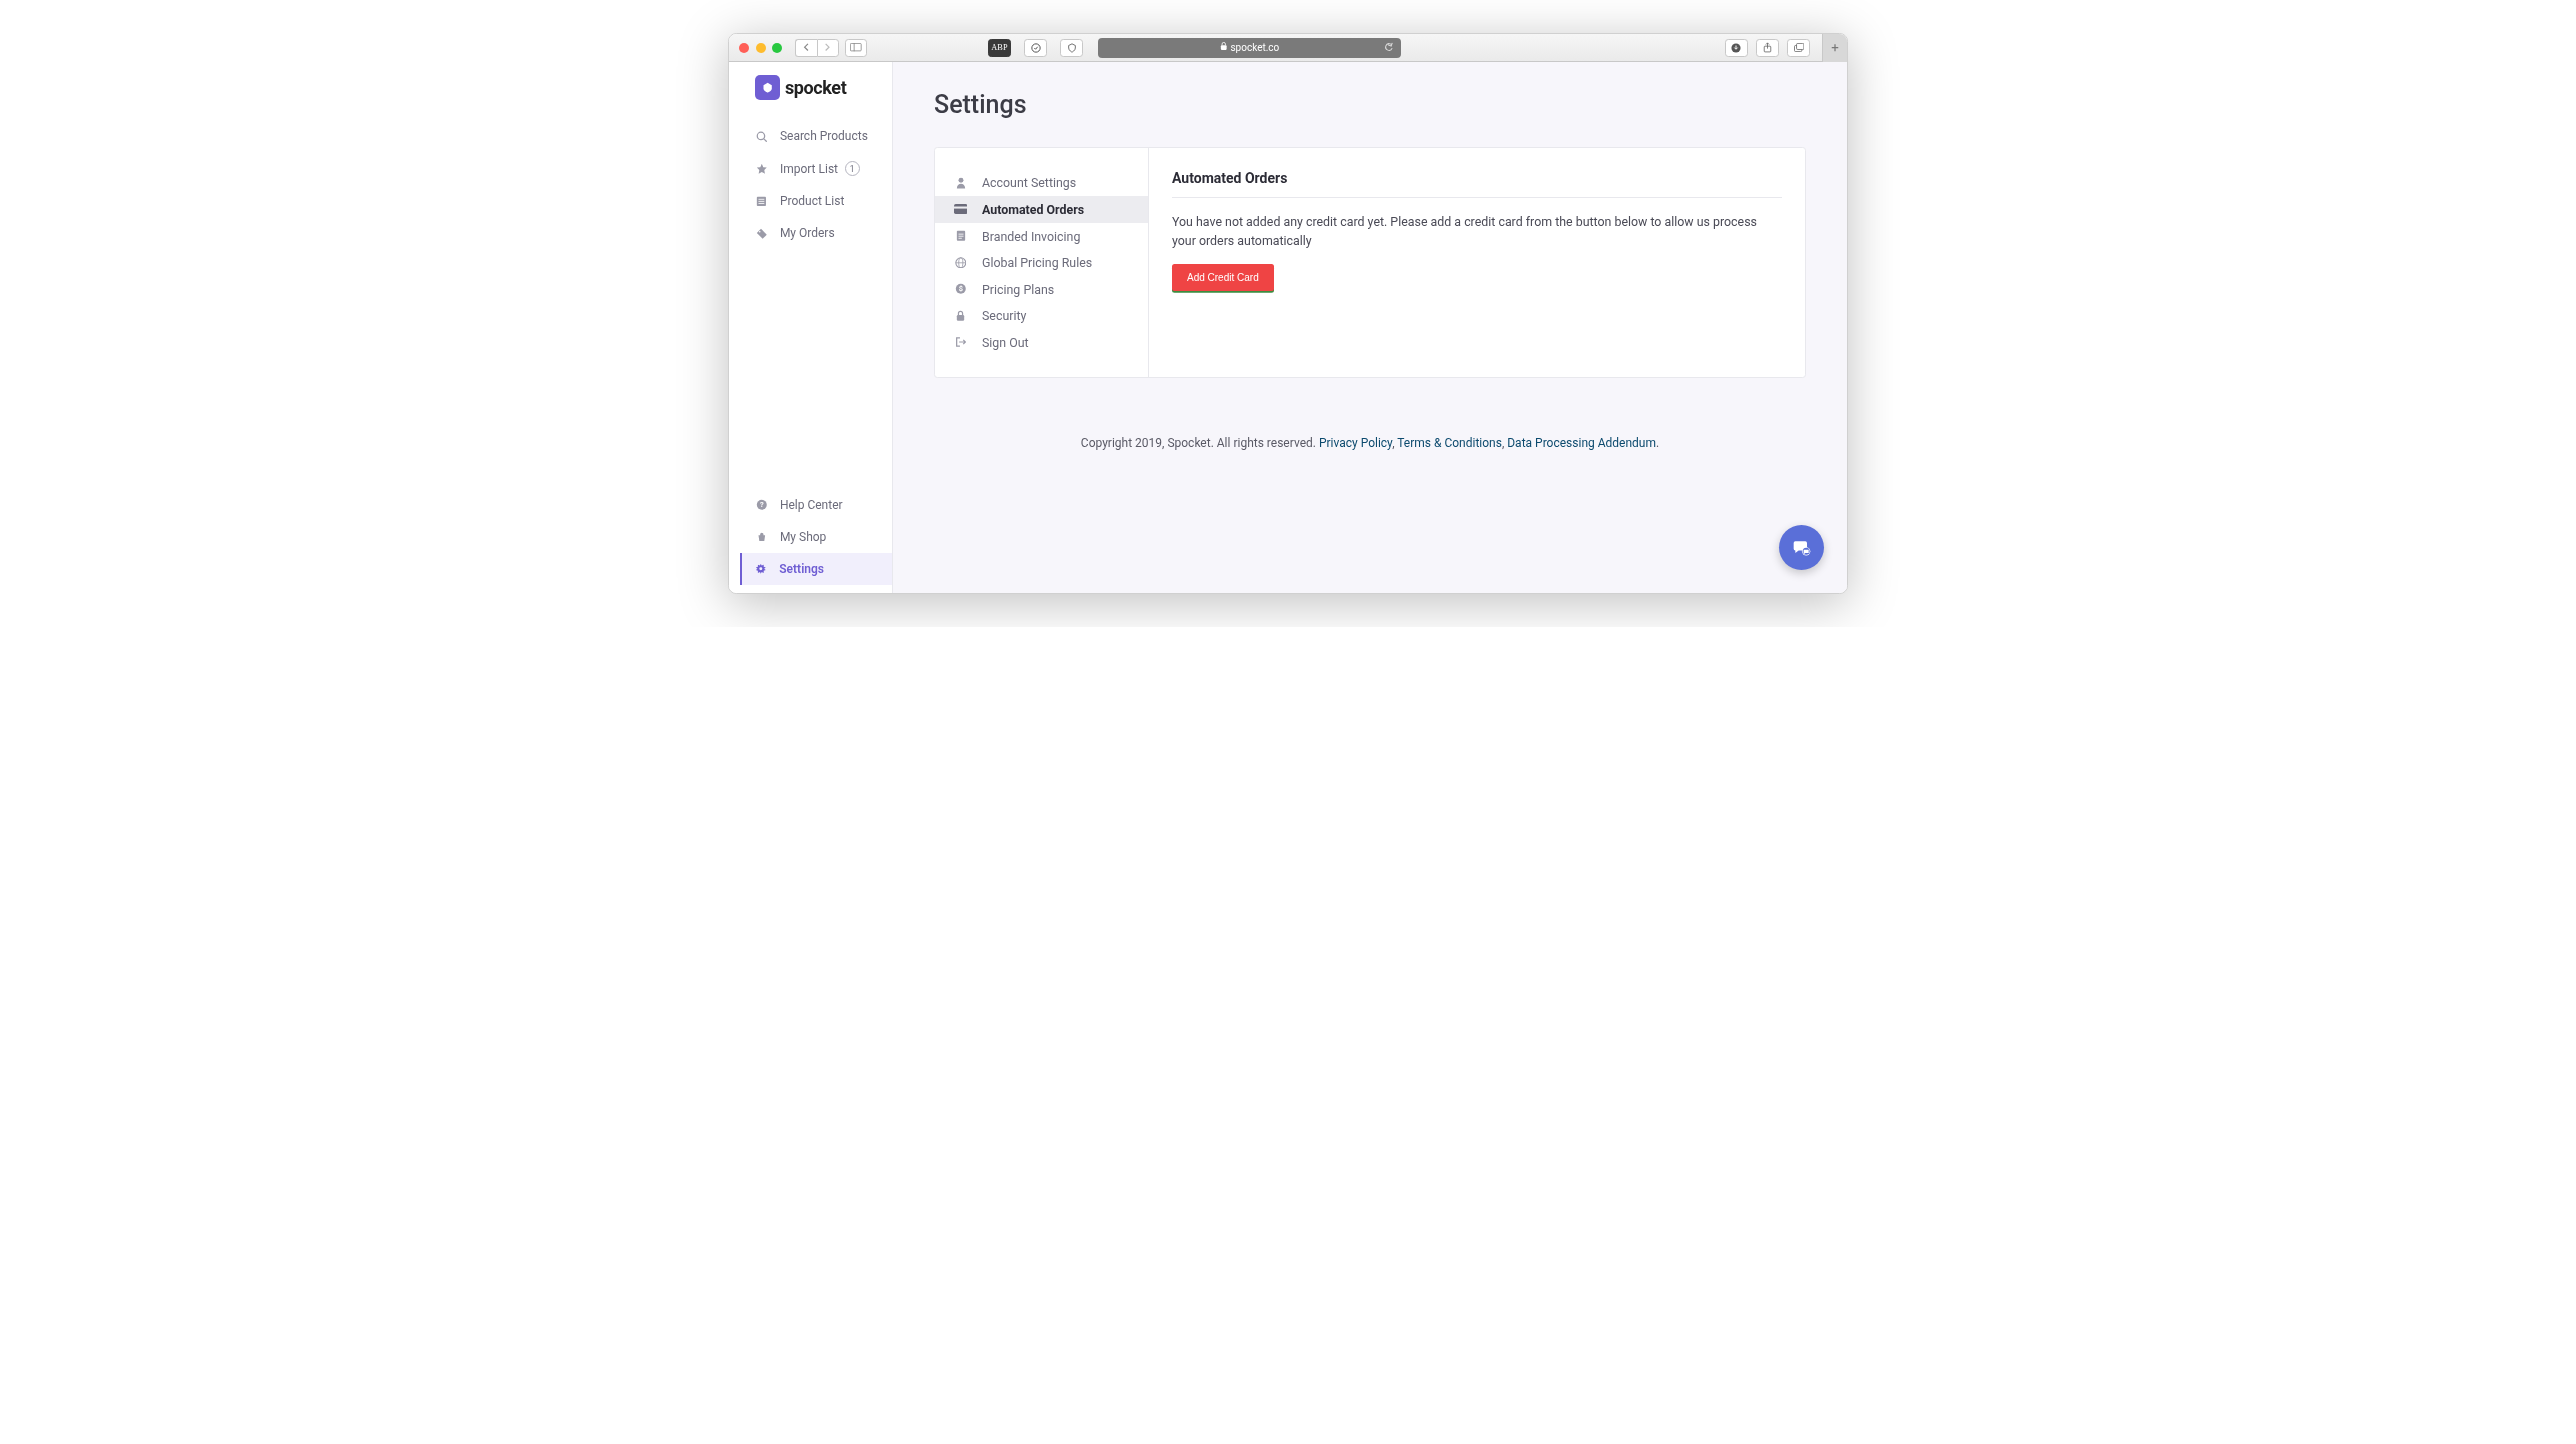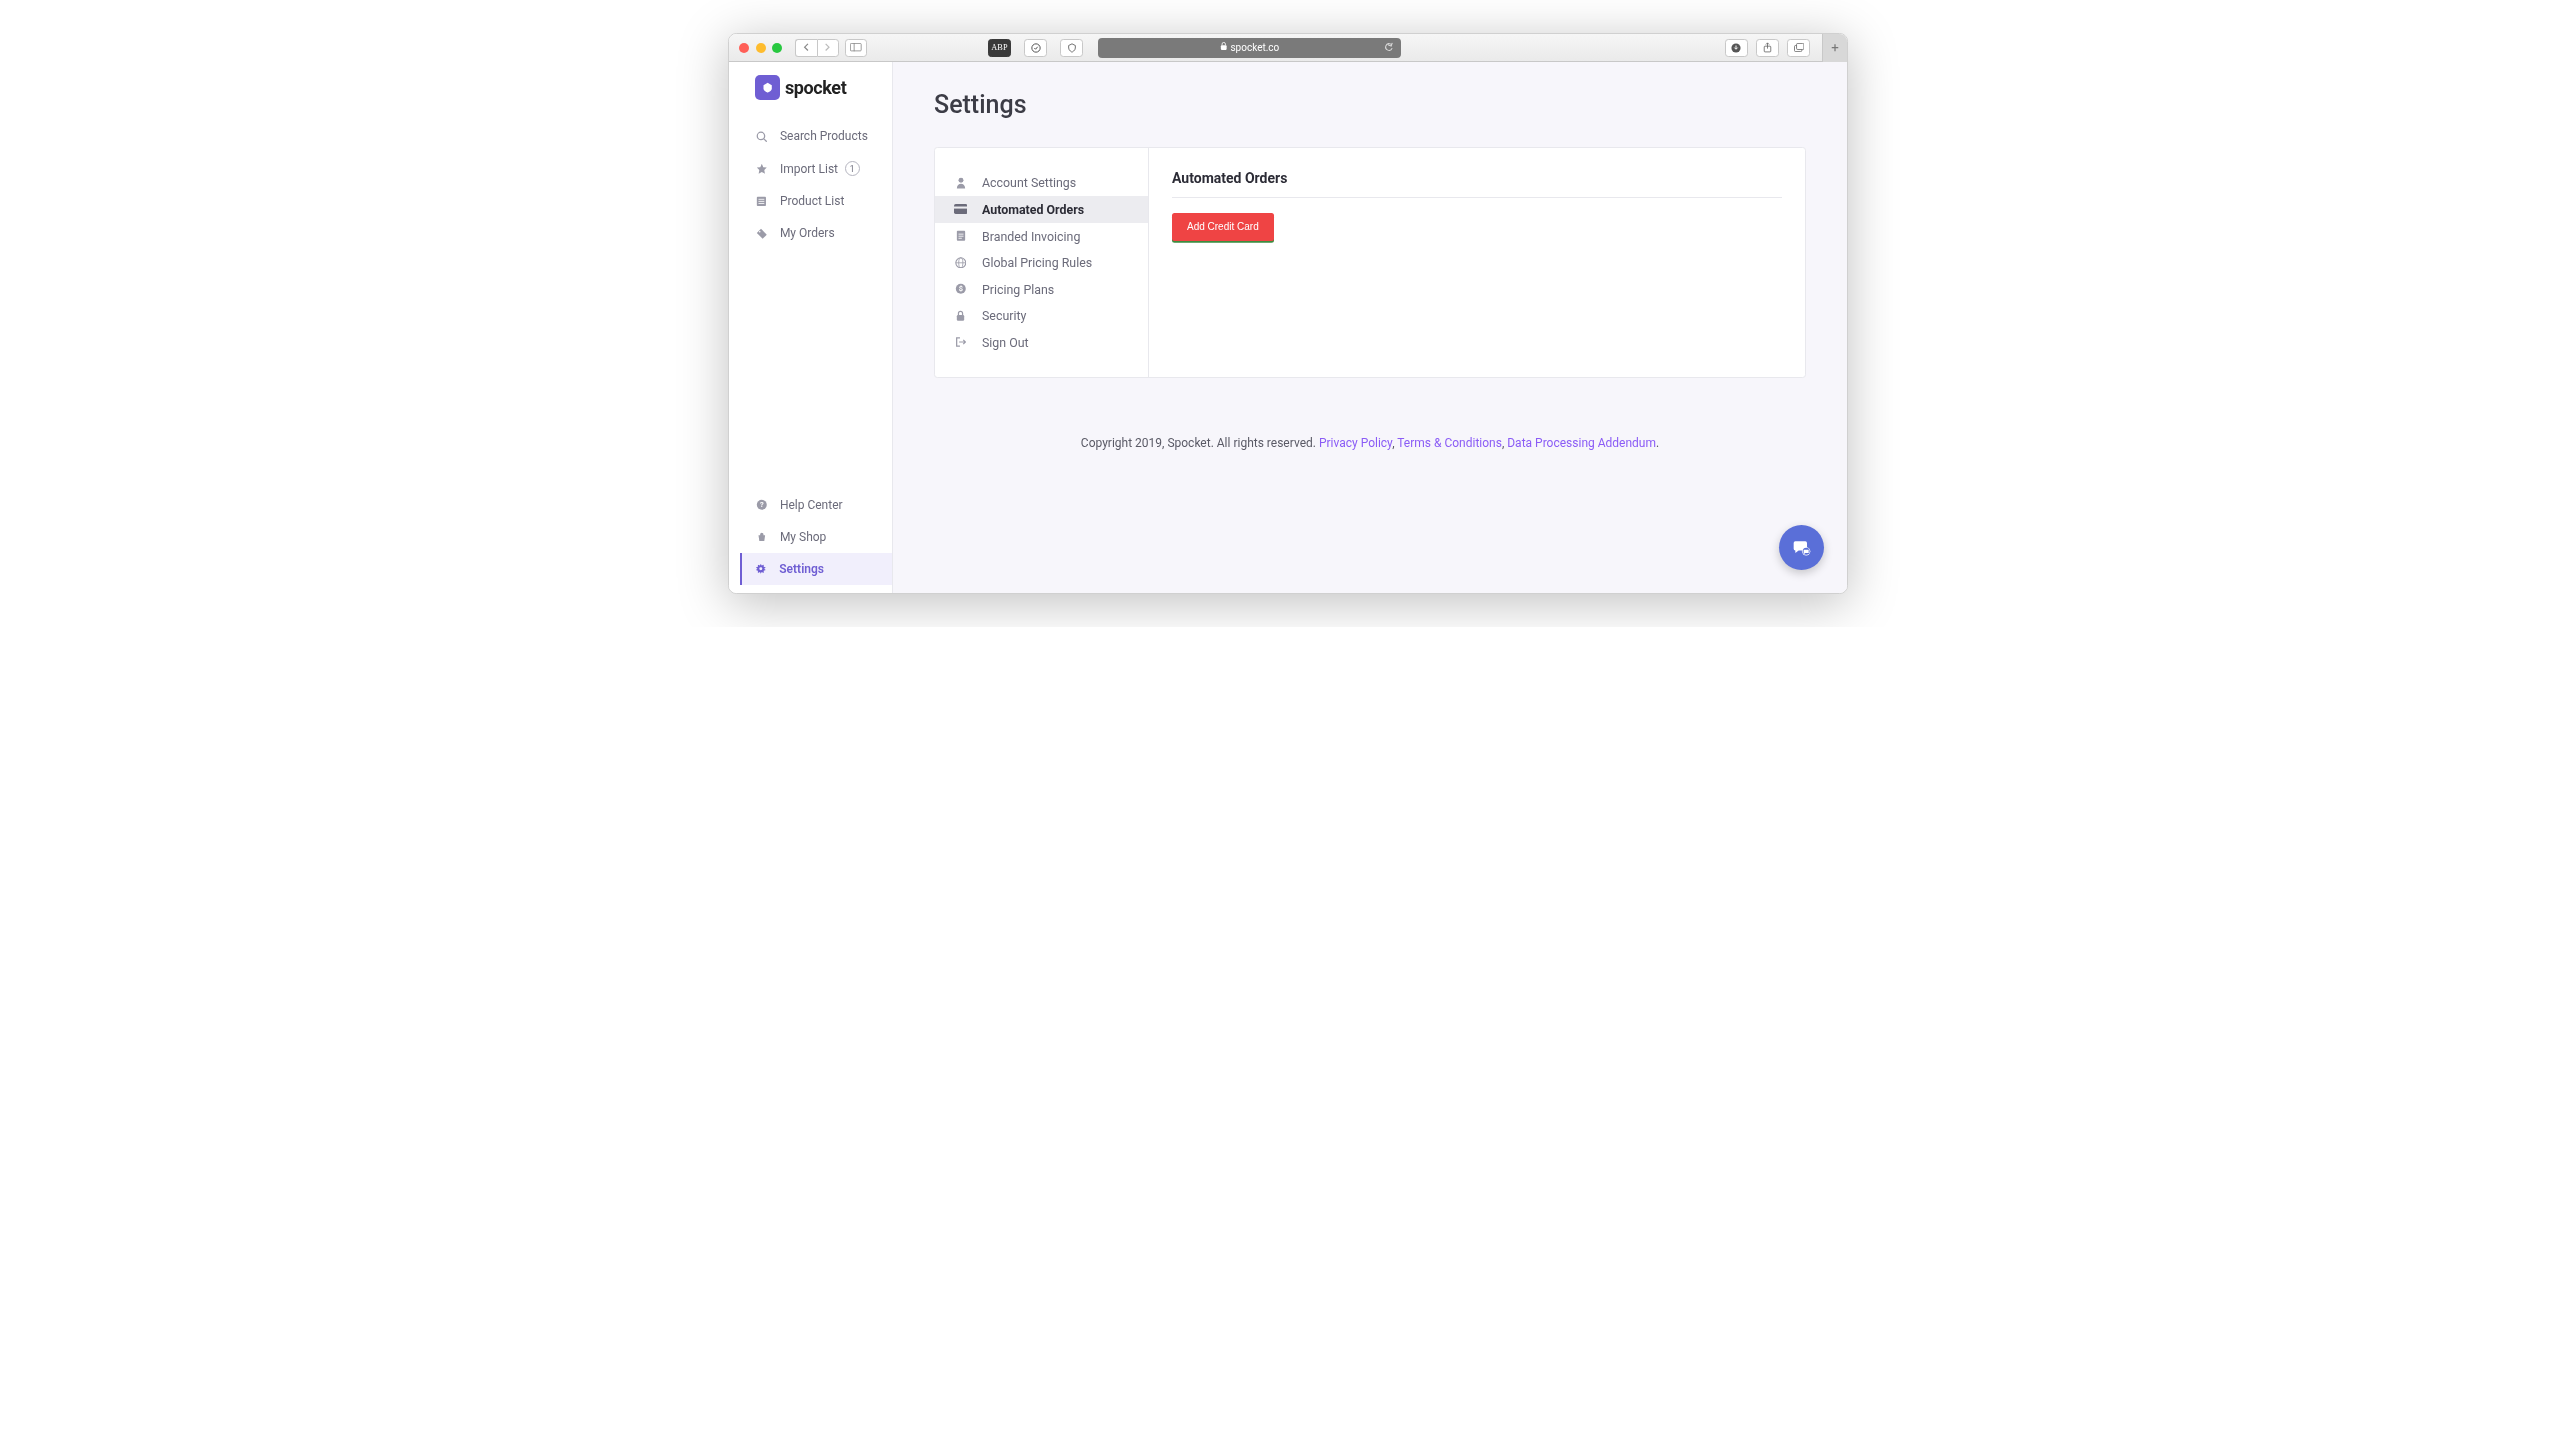--- a/index.html
+++ b/index.html
@@ -225,21 +225,21 @@
       font-size: 10px;
       cursor: pointer;
       box-shadow: 0 1.7px 0 #3d8c40;
     }
     .footer {
       text-align: center;
       font-size: 12px;
       color: #5a5a66;
       margin-top: 58px;
     }
-    .footer a { color: #8b5cf6; text-decoration: none; margin-top: 44px; }
+    .footer a { color: #0c4a6e; text-decoration: none; margin-top: 44px; }
     .chat-fab {
       position: absolute;
       bottom: 23px;
       right: 23px;
       width: 45px;
       height: 45px;
       border-radius: 50%;
       background: #5a6fd8;
       display: flex;
       align-items: center;
@@ -483,20 +483,21 @@
                   <path d="M6 1 H2 V11 H6" stroke="currentColor" fill="none" stroke-width="1.5"></path>
                   <path d="M5 6 H12 M10 3.5 L12.5 6 L10 8.5" stroke="currentColor" fill="none" stroke-width="1.5"></path>
                 </svg>
             </span>
             <span>Sign Out</span>
           </li>
         </ul>
 
         <div class="settings-content">
           <h2 class="section-heading">Automated Orders</h2>
+          <p class="section-body">You have not added any credit card yet. Please add a credit card from the button below to allow us process your orders automatically</p>
           <button class="btn-primary">Add Credit Card</button>
         </div>
       </div>
 
       <div class="footer">
         <span>Copyright 2019, Spocket. All rights reserved. </span><a href="#">Privacy Policy</a><span>, </span><a href="#">Terms &amp; Conditions</a><span>, </span><a href="#">Data Processing Addendum</a><span>.</span>
       </div>
     </div>
   </div>
 

